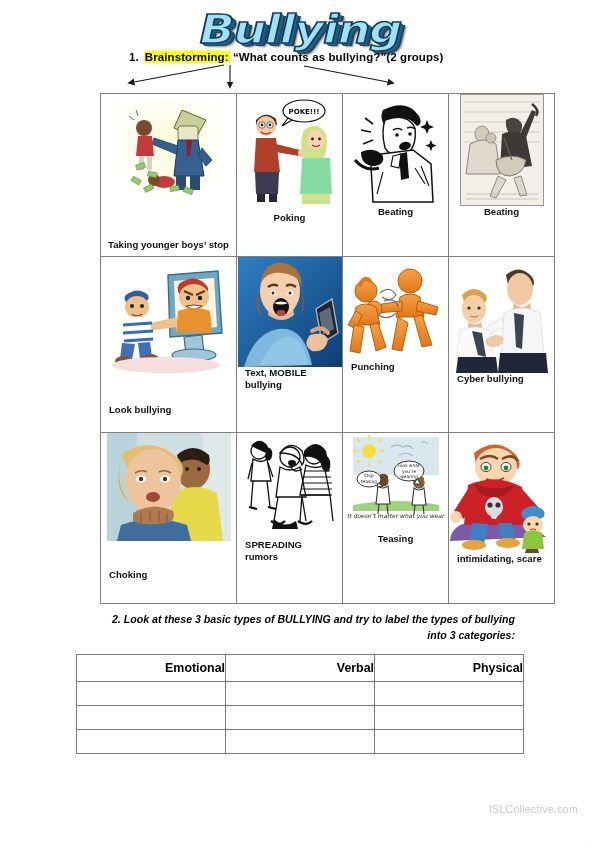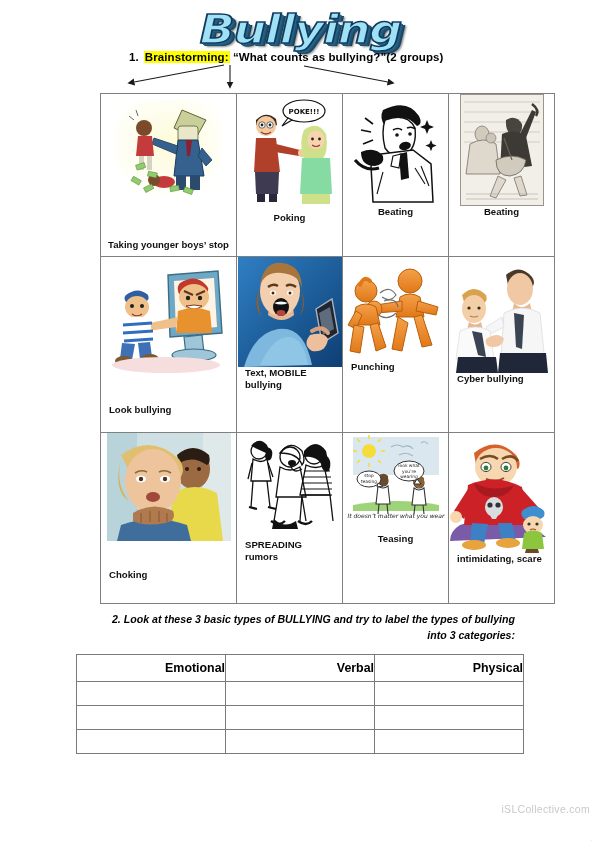--- a/index.html
+++ b/index.html
@@ -133,21 +133,21 @@
     font-size: 12.4px;
     font-weight: bold;
     text-align: right;
     color: #000;
   }
   #category-table td { height: 23px; }
 
   
   #footer-watermark {
     position: absolute;
-    left: 12px; top: 803px;
+    left: 0; top: 803px;
     width: 578px;
     text-align: right;
     font-size: 10.5px;
     color: #c9c9c9;
     letter-spacing: 0.3px;
   }
   #footer-dot {
     position: absolute;
     right: 8px; top: 834px;
     font-size: 8px;

